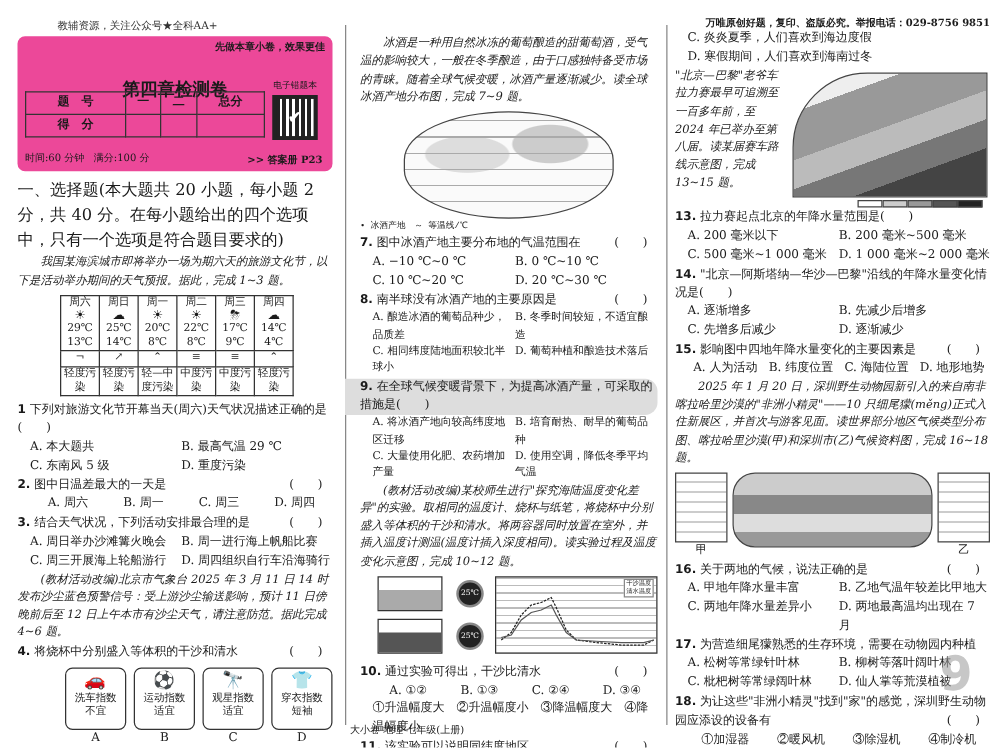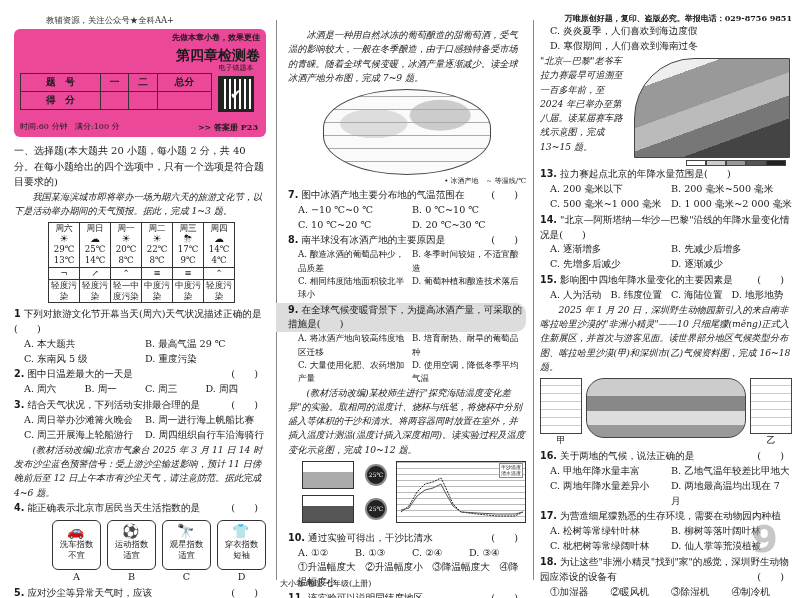--- a/index.html
+++ b/index.html
@@ -5,52 +5,52 @@
   * { margin:0; padding:0; box-sizing:border-box; }
   body { width:800px; height:598px; background:#fff; font-family:"DejaVu Serif", serif; color:#1a1a1a; overflow:hidden; position:relative; font-size:9.6px; line-height:1.55; }
   .col { position:absolute; top:0; }
   #col1 { left:0; width:272px; padding:14px 6px 0 14px; }
   #col2 { left:280px; width:252px; padding:12px 6px 0 8px; }
   #col3 { left:536px; width:264px; padding:12px 8px 0 4px; }
   .divider { position:absolute; top:20px; width:1px; height:560px; background:#888; }
   .top-note { font-size:8.4px; color:#333; margin-left:32px; }
   .header-box { background:#ec4899; border-radius:6px; margin-top:2px; padding:2px 6px 4px 6px; position:relative; height:108px; }
   .header-box .slogan { text-align:right; font-size:8px; font-weight:bold; }
-  .header-box .title { text-align:right; font-size:14px; font-weight:bold; margin-top:2px; font-family:Liberation Sans, sans-serif; }
+  .header-box .title { text-align:center; font-size:14px; font-weight:bold; margin-top:18px; font-family:Liberation Sans, sans-serif; }
   table.score { position:absolute; left:6px; top:44px; width:192px; border-collapse:collapse; font-size:9.6px; font-weight:bold; }
   table.score td { border:1px solid #333; text-align:center; height:18px; }
   .qr { position:absolute; right:8px; top:34px; width:44px; text-align:center; font-size:7px; }
   .qr .code { width:36px; height:36px; margin:2px auto 0; background:
     repeating-linear-gradient(90deg,#222 0 3px,#fff 3px 5px),
     #222; border:3px solid #222; position:relative; }
   .qr .code::after { content:"✔"; position:absolute; left:9px; top:5px; color:#fff; font-size:14px; }
   .meta { position:absolute; left:6px; bottom:4px; font-size:8px; }
   .answer-ref { position:absolute; right:8px; bottom:4px; font-size:8px; font-weight:bold; }
-  .sec-title { margin-top:6px; font-size:10px; }
+  .sec-title { margin-top:6px; font-size:13px; }
   .intro { text-indent:2em; font-family:"DejaVu Serif", serif; font-style:italic; font-size:9.2px; }
   .q { font-weight:normal; margin-top:1px; }
   .q .num { font-weight:bold; font-family:"DejaVu Sans", sans-serif; }
   .q .bracket { float:right; margin-right:8px; }
   .opts { display:flex; flex-wrap:wrap; padding-left:10px; }
   .opts.two span { width:50%; }
-  .opts.four span { width:25%; }
+  .opts.four span { width:25%;text-align:center; }
   .opts.one span { width:100%; }
   table.weather { border-collapse:collapse; margin:4px 0 4px 34px; font-size:8.6px; text-align:center; }
   table.weather td { border:1px solid #333; width:31px; padding:0 1px; line-height:1.3;text-align:center; }
   .wicon { display:block; font-size:10px; line-height:1; }
   .icons-row { display:flex; gap:6px; margin:4px 0 0 38px; }
   .icard { width:50px; height:50px; border:1px solid #333; border-radius:6px; text-align:center; font-size:8.4px; line-height:1.2; padding-top:2px; }
   .icard .ig { font-size:14px; display:block; }
   .icard-labels { display:flex; gap:6px; margin-left:38px; }
   .icard-labels span { width:50px; text-align:center; }
   .map1 { margin:4px auto 0; width:168px; height:86px; border:1px solid #444; border-radius:50%/45%; position:relative; background:
       repeating-linear-gradient(0deg,transparent 0 12px,#aaa 12px 13px),
       radial-gradient(ellipse at 30% 40%,#ddd 0 20%,transparent 21%),
       radial-gradient(ellipse at 70% 30%,#ccc 0 18%,transparent 19%),#fafafa; }
-  .map1-legend { text-align:right; font-size:7px; margin-top:1px; }
+  .map1-legend { text-align:left; font-size:7px; margin-top:1px;font-family:Liberation Mono, monospace; }
   .highlight { background:#ddd; margin-left:-12px; padding-left:12px; border-radius:0 10px 10px 0; }
   .exp { display:flex; gap:6px; margin:4px 0 2px 14px; }
   .beakers { width:88px; }
   .beaker { height:28px; border:1px solid #333; width:52px; position:relative; margin-bottom:6px; }
   .beaker .fill { position:absolute; left:0; right:0; bottom:0; height:16px; }
   .beaker .dial { position:absolute; left:62px; top:2px; width:22px; height:22px; border-radius:50%; background:#222; border:2px solid #888; color:#fff; font-size:6px; text-align:center; line-height:18px; }
   .graph { width:130px; height:62px; border:1px solid #333; position:relative; background:repeating-linear-gradient(0deg,transparent 0 5px,#bbb 5px 6px); }
   .graph svg { position:absolute; left:0; top:0; }
   .graph .legend { position:absolute; right:2px; top:1px; font-size:5px; background:#fff; border:1px solid #888; padding:0 1px; line-height:1.3; }
   .footer { position:absolute; left:280px; width:252px; top:578px; text-align:left; font-size:8px; }
@@ -153,21 +153,21 @@
 
   <div class="q"><span class="num">3.</span> <span>结合天气状况，下列活动安排最合理的是</span><span class="bracket">(　　)</span></div>
   <div class="opts two">
     <span>A. 周日举办沙滩篝火晚会</span>
       <span>B. 周一进行海上帆船比赛</span>
     <span>C. 周三开展海上轮船游行</span>
       <span>D. 周四组织自行车沿海骑行</span>
   </div>
 
   <div class="intro">(教材活动改编)北京市气象台 2025 年 3 月 11 日 14 时发布沙尘蓝色预警信号：受上游沙尘输送影响，预计 11 日傍晚前后至 12 日上午本市有沙尘天气，请注意防范。据此完成 4~6 题。</div>
-  <div class="q"><span class="num">4.</span> <span>能正确表示北京市居民当天生活指数的是</span><span class="bracket">(　　)</span></div>
+  <div class="q"><span class="num">4.</span> <span>将烧杯中分别盛入等体积的干沙和清水</span><span class="bracket">(　　)</span></div>
   <div class="icons-row">
     <div class="icard"><span class="ig">🚗</span><span>洗车指数</span><br><span>不宜</span></div>
     <div class="icard"><span class="ig">⚽</span><span>运动指数</span><br><span>适宜</span></div>
     <div class="icard"><span class="ig">🔭</span><span>观星指数</span><br><span>适宜</span></div>
     <div class="icard"><span class="ig">👕</span><span>穿衣指数</span><br><span>短袖</span></div>
   </div>
   <div class="icard-labels">
     <span>A</span>
       <span>B</span>
       <span>C</span>

